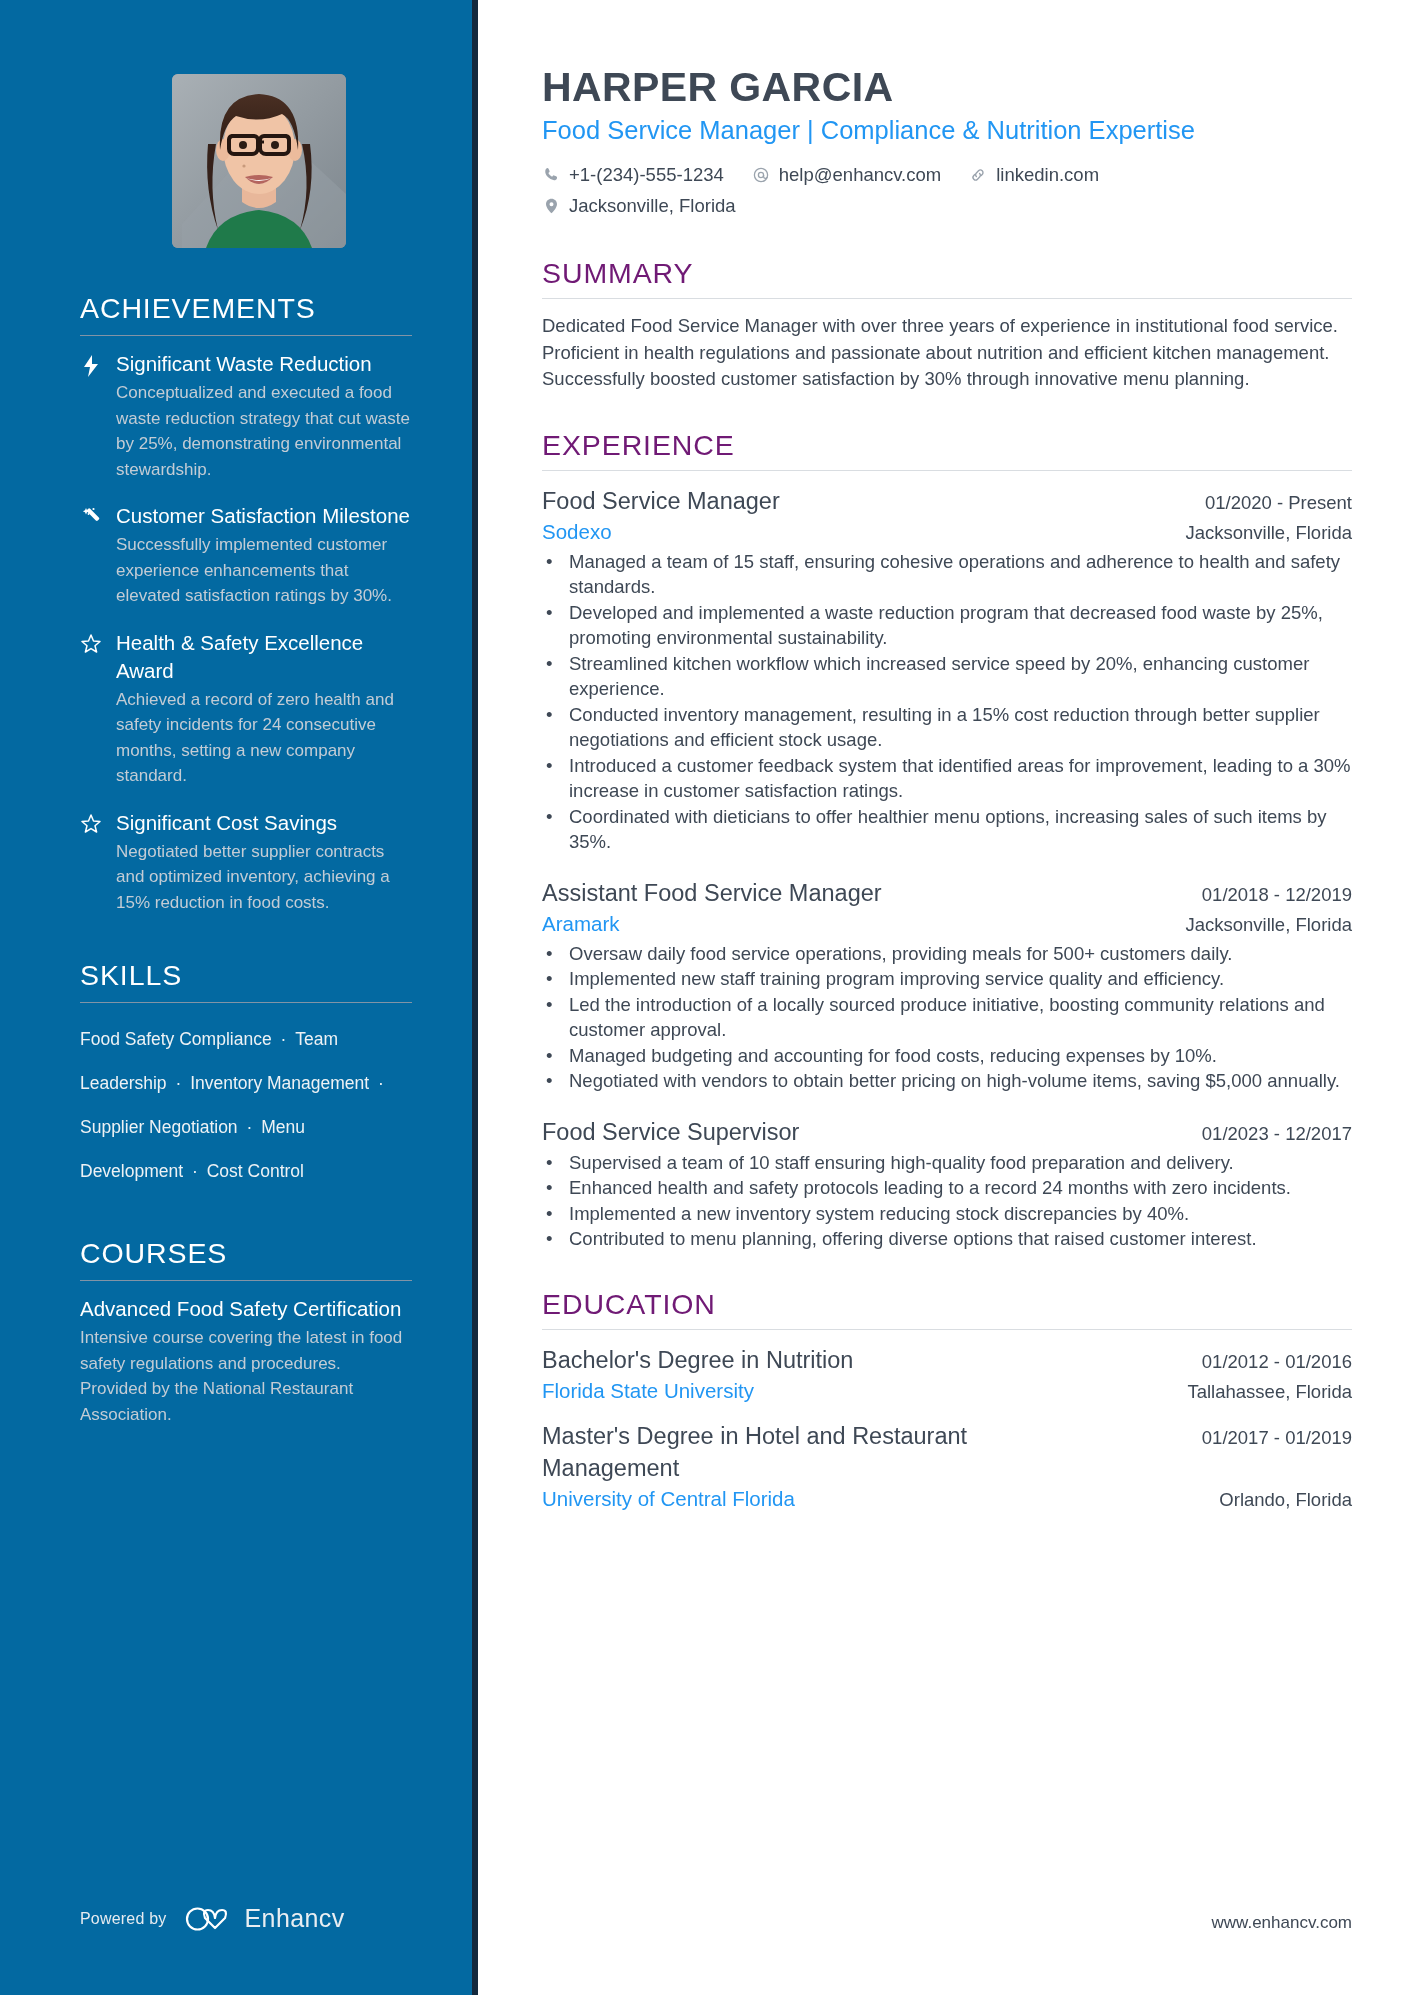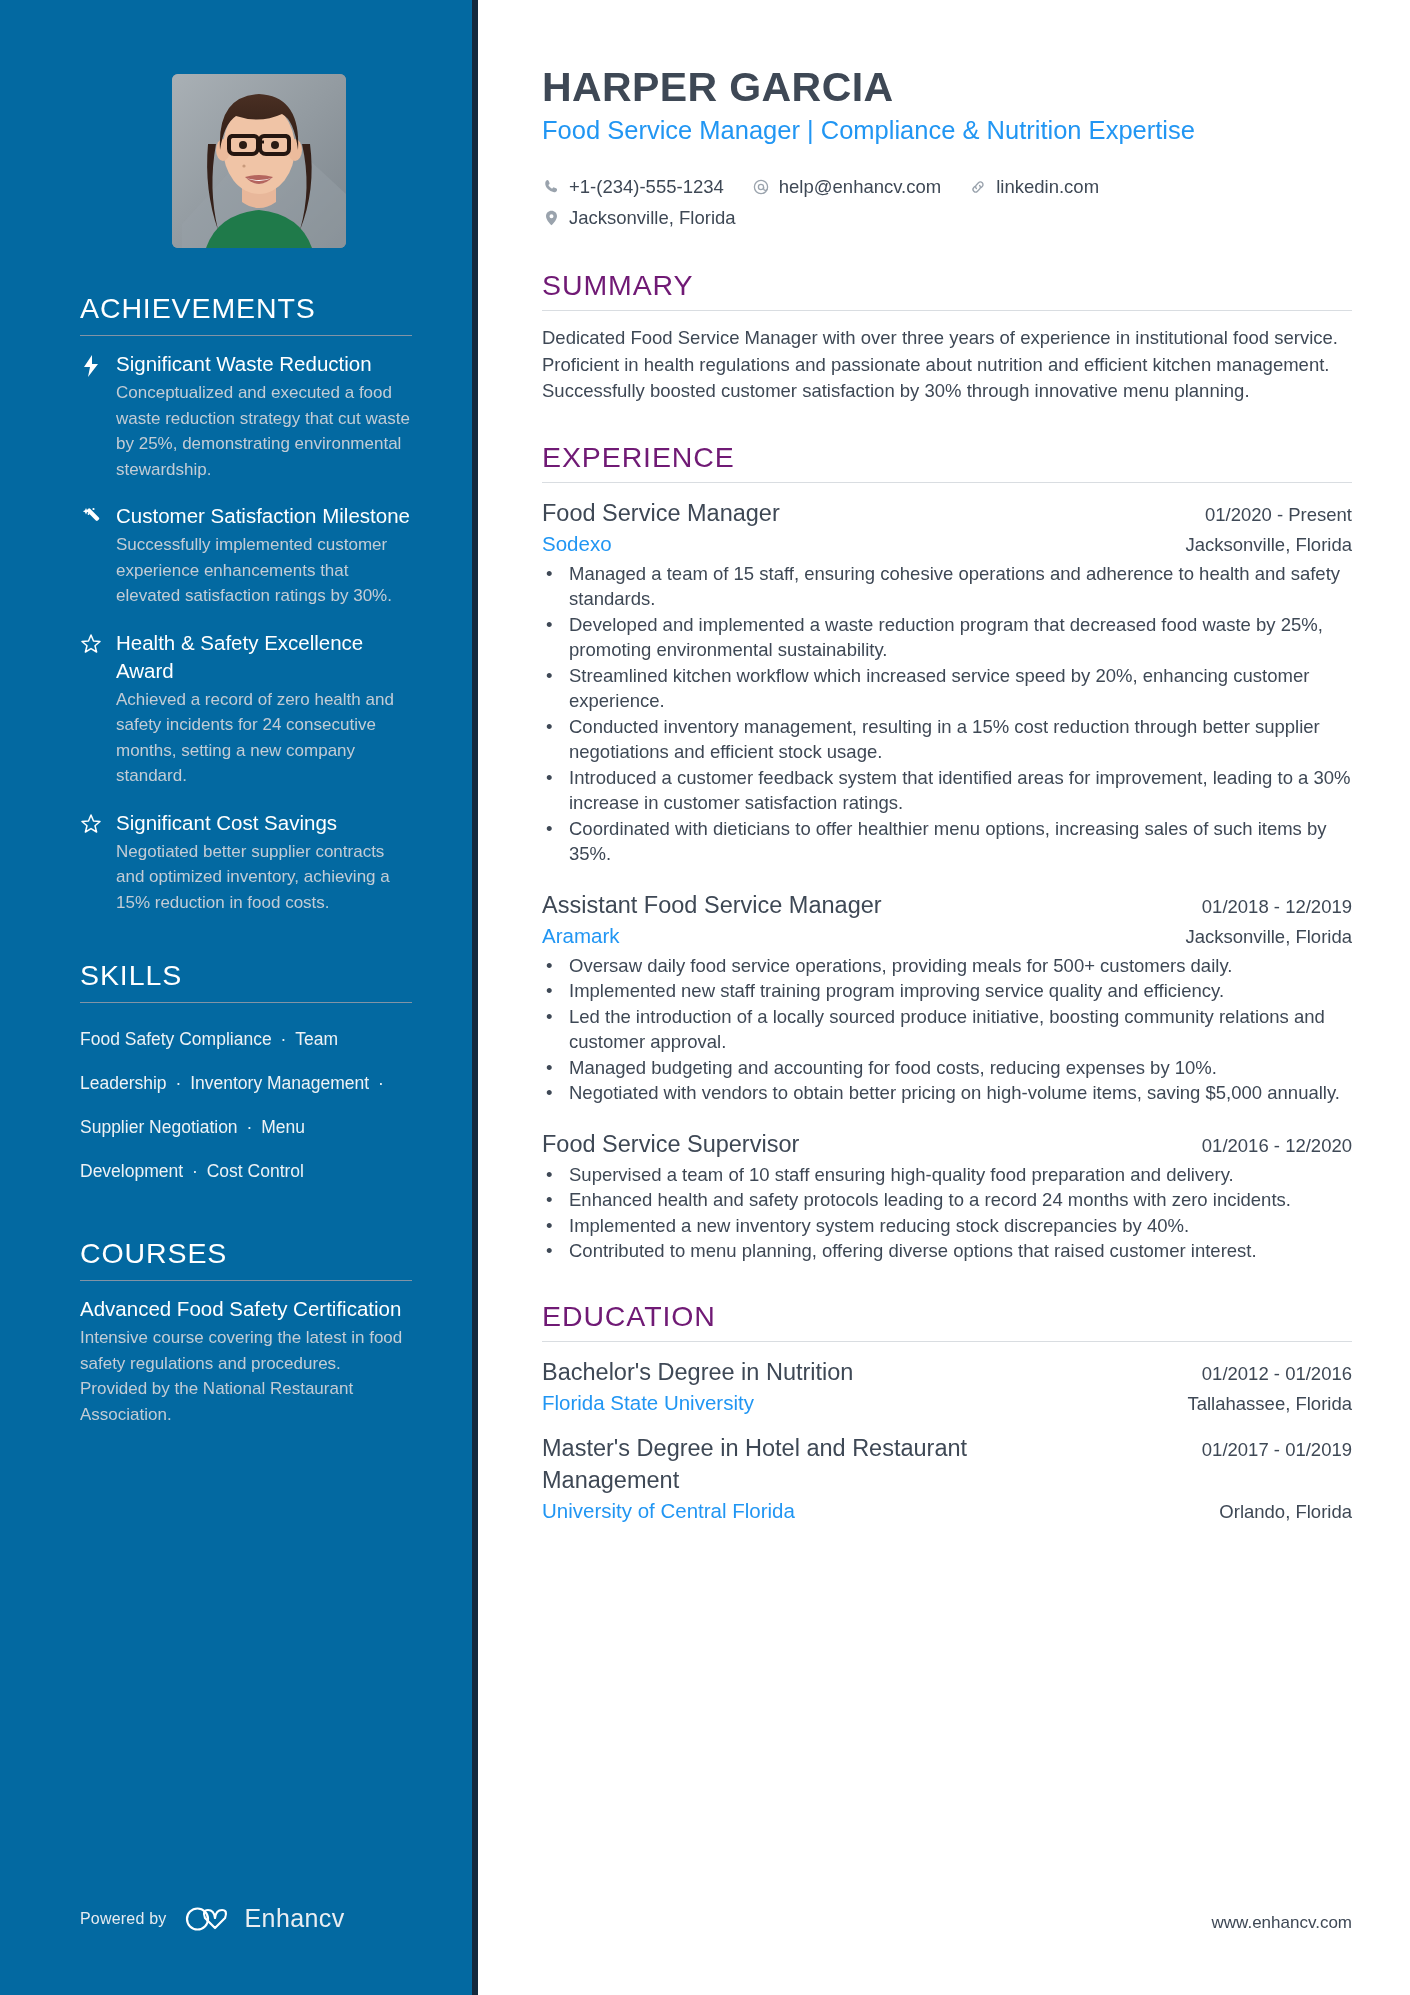--- a/index.html
+++ b/index.html
@@ -143,21 +143,21 @@
     line-height: 50px;
   }
   .headline {
     font-size: 25.5px;
     line-height: 33px;
     color: #2196f3;
     font-weight: 400;
     margin-top: 2px;
   }
   .contact {
-    margin-top: 24px;
+    margin-top: 12px;
     font-size: 18.5px;
     color: #3e4855;
     line-height: 31px;
   }
   .contact-row { display: flex; flex-wrap: wrap; align-items: center; }
   .contact-item {
     display: inline-flex;
     align-items: center;
     gap: 9px;
     margin-right: 28px;
@@ -499,21 +499,21 @@
               </div>
               <div class="bullet">
                 <span class="dot">•</span>
                 <span class="btext">Negotiated with vendors to obtain better pricing on high-volume items, saving $5,000 annually.</span>
               </div>
             </div>
           </div>
           <div class="job">
             <div class="job-row">
               <div class="job-title">Food Service Supervisor</div>
-              <div class="job-date">01/2016 - 12/2020</div>
+              <div class="job-date">01/2023 - 12/2017</div>
             </div>
             <div class="bullets">
               <div class="bullet">
                 <span class="dot">•</span>
                 <span class="btext">Supervised a team of 10 staff ensuring high-quality food preparation and delivery.</span>
               </div>
               <div class="bullet">
                 <span class="dot">•</span>
                 <span class="btext">Enhanced health and safety protocols leading to a record 24 months with zero incidents.</span>
               </div>

